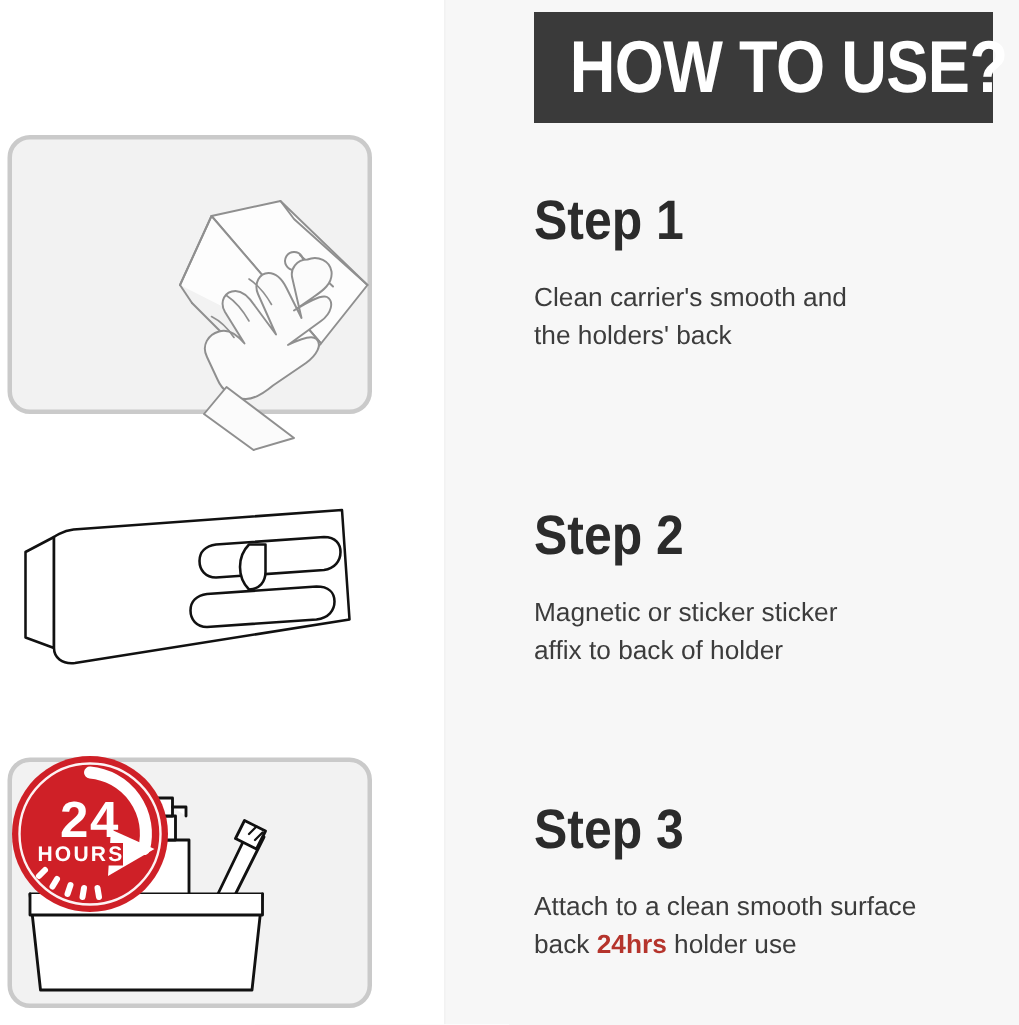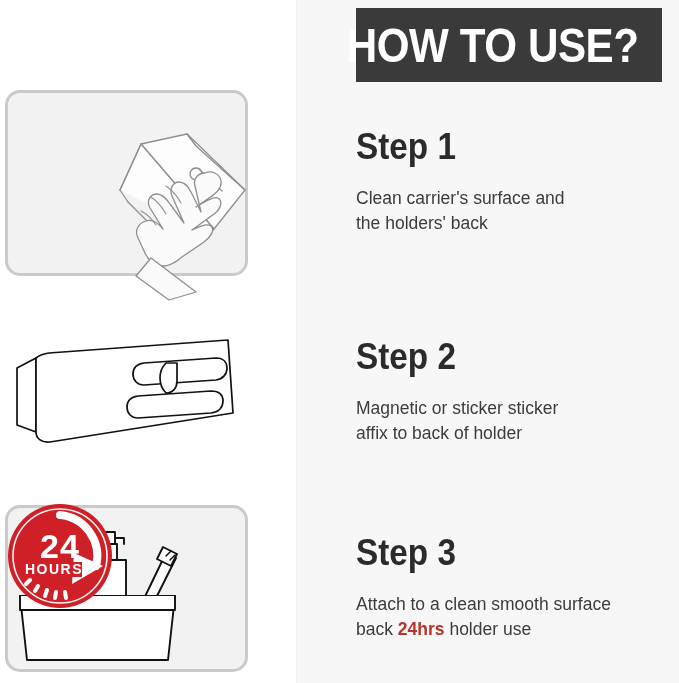--- a/index.html
+++ b/index.html
@@ -36,21 +36,21 @@
   
   #header-banner {
     position: absolute;
     left: 356px;
     top: 8px;
     width: 306px;
     height: 74px;
     background: #3a3a3a;
     display: flex;
     align-items: center;
-    justify-content: flex-end;
+    justify-content: flex-start;
   }
   #header-title {
     color: #ffffff;
     font-family: "Liberation Sans Narrow", "Liberation Sans", sans-serif;
     font-weight: bold;
     font-size: 49px;
     letter-spacing: -0.5px;
     transform: scaleX(0.86);
     white-space: nowrap;
     line-height: 1;
@@ -242,21 +242,21 @@
 
       <text x="60" y="60" fill="#ffffff" text-anchor="middle" font-family="'Liberation Sans Narrow','Liberation Sans',sans-serif" font-weight="bold" font-size="34" letter-spacing="1">24</text>
 
       <rect x="26" y="64" width="56" height="15" fill="#cf2027"></rect>
       <text x="54" y="76" fill="#ffffff" text-anchor="middle" font-family="'Liberation Sans Narrow','Liberation Sans',sans-serif" font-weight="bold" font-size="14" letter-spacing="1.5">HOURS</text>
     </g>
   </svg>
 
   <div class="step-block" id="step-1">
     <h2 class="step-heading">Step 1</h2>
-    <p class="step-body"><span>Clean carrier's surface and</span>
+    <p class="step-body"><span>Clean carrier's smooth and</span>
 <span>the holders' back</span></p>
   </div>
 
   <div class="step-block" id="step-2">
     <h2 class="step-heading">Step 2</h2>
     <p class="step-body"><span>Magnetic or sticker sticker</span>
 <span>affix to back of holder</span></p>
   </div>
 
   <div class="step-block" id="step-3">

